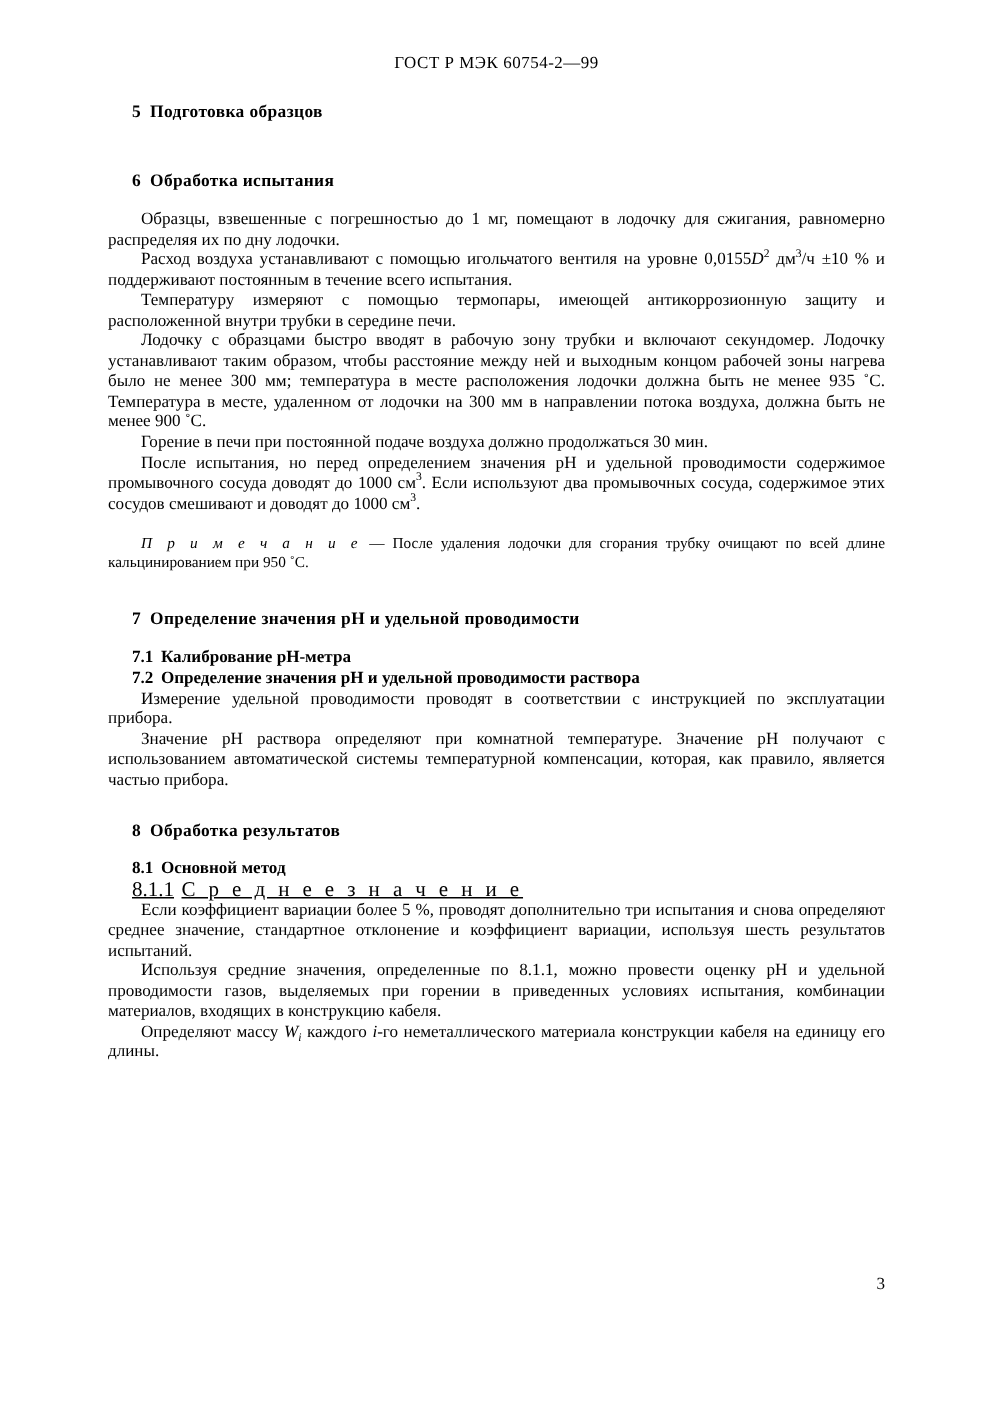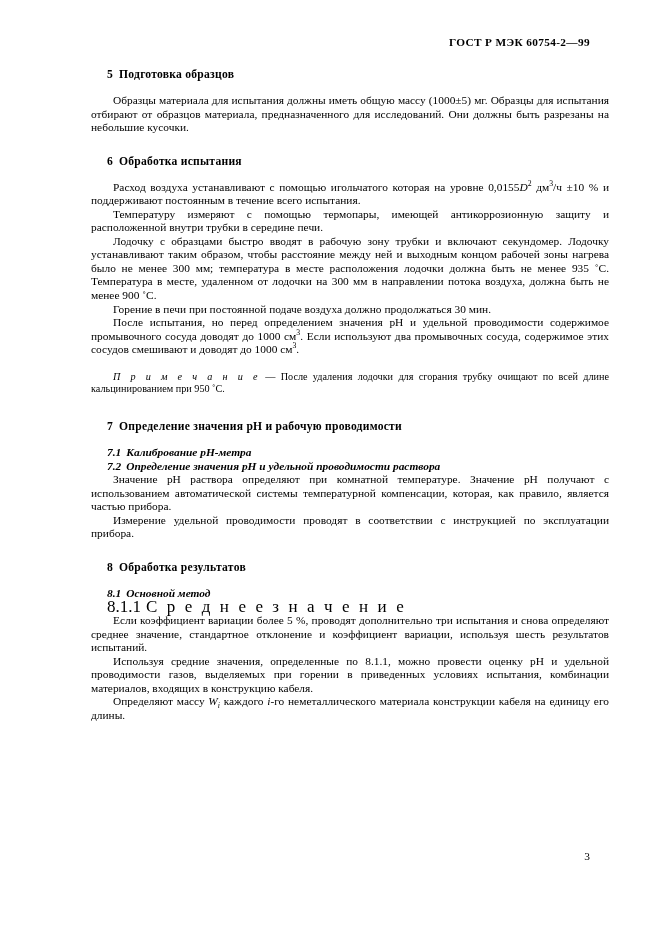--- a/index.html
+++ b/index.html
@@ -15,33 +15,32 @@
     font-family: "Liberation Serif", "DejaVu Serif", serif;
     color: #000000;
     overflow: hidden;
     box-sizing: border-box;
   }
   .doc-header {
     position: absolute;
     top: 36px;
     left: 72px;
     right: 71px;
-    text-align: right;
+    text-align: center;
     font-family: "Liberation Serif", "DejaVu Serif", serif;
-    font-weight: bold;
+    font-weight: normal;
     font-size: 11.3px;
     letter-spacing: 0.35px;
     white-space: nowrap;
   }
   .content {
     position: absolute;
     top: 68px;
     left: 72px;
     width: 518px;
-    margin-left: 19px;
   }
   h2.sec {
     font-size: 11.6px;
     font-weight: bold;
     margin: 0;
     padding: 0;
     text-indent: 16px;
     letter-spacing: 0.25px;
   }
   .sec-num-gap { display: inline-block; width: 6px; }
@@ -72,30 +71,30 @@
   .spaced-wide {
     letter-spacing: 2.6px;
   }
   h3.subsec {
     font-size: 11.4px;
     line-height: 13.6px;
     font-weight: bold;
     margin: 0;
     padding: 0;
     text-indent: 16px;
-    font-style: italic;
   }
   .sub-gap { display: inline-block; width: 5px; }
   p.subsub {
-    font-size: 17px;
+    font-size: 14px;
     line-height: 13.6px;
     margin: 0;
     padding: 0;
     text-indent: 16px;
     font-weight: normal;
+    text-decoration: underline;
   }
   p.subsub .ital {
     font-style: italic;
   }
   .gap14 { height: 14px; }
   .gap20 { height: 20px; }
   .gap24 { height: 24px; }
   sup { font-size: 0.68em; vertical-align: super; line-height: 0; }
   sub { font-size: 0.68em; vertical-align: sub; line-height: 0; }
   .ital { font-style: italic; }
@@ -111,50 +110,50 @@
 <body>
 
 <div class="page">
 
   <div class="doc-header">ГОСТ Р МЭК 60754-2—99</div>
 
   <div class="content">
 
     <h2 class="sec"><span>5</span><span class="sec-num-gap"></span><span>Подготовка образцов</span></h2>
     <div class="sp-after-h2"></div>
-    <p class="body">Образцы материала для испытания должны иметь общую массу (1000±5) мг. Образцы для испытания отбирают от образцов материала, предназначенного для исследований. Они должны быть разрезаны на небольшие кусочки.</p>
 
     <div class="gap20"></div>
 
     <h2 class="sec"><span>6</span><span class="sec-num-gap"></span><span>Обработка испытания</span></h2>
     <div class="sp-after-h2"></div>
 
+    <p class="body">Образцы, взвешенные с погрешностью до 1 мг, помещают в лодочку для сжигания, равномерно распределяя их по дну лодочки.</p>
 
-    <p class="body"><span>Расход воздуха устанавливают с помощью игольчатого которая на уровне 0,0155</span><span class="ital">D</span><sup>2</sup><span> дм</span><sup>3</sup><span>/ч ±10 % и поддерживают постоянным в течение всего испытания.</span></p>
+    <p class="body"><span>Расход воздуха устанавливают с помощью игольчатого вентиля на уровне 0,0155</span><span class="ital">D</span><sup>2</sup><span> дм</span><sup>3</sup><span>/ч ±10 % и поддерживают постоянным в течение всего испытания.</span></p>
 
     <p class="body">Температуру измеряют с помощью термопары, имеющей антикоррозионную защиту и расположенной внутри трубки в середине печи.</p>
     <p class="body">Лодочку с образцами быстро вводят в рабочую зону трубки и включают секундомер. Лодочку устанавливают таким образом, чтобы расстояние между ней и выходным концом рабочей зоны нагрева было не менее 300 мм; температура в месте расположения лодочки должна быть не менее 935 ˚С. Температура в месте, удаленном от лодочки на 300 мм в направлении потока воздуха, должна быть не менее 900 ˚С.</p>
     <p class="body">Горение в печи при постоянной подаче воздуха должно продолжаться 30 мин.</p>
 
     <p class="body"><span>После испытания, но перед определением значения рН и удельной проводимости содержимое промывочного сосуда доводят до 1000 см</span><sup>3</sup><span>. Если используют два промывочных сосуда, содержимое этих сосудов смешивают и доводят до 1000 см</span><sup>3</sup><span>.</span></p>
 
     <div class="gap14"></div>
 
     <p class="note"><span class="spaced">П р и м е ч а н и е</span><span> — </span><span>После удаления лодочки для сгорания трубку очищают по всей длине кальцинированием при 950 ˚С.</span></p>
 
     <div class="gap24"></div>
 
-    <h2 class="sec"><span>7</span><span class="sec-num-gap"></span><span>Определение значения рН и рабочую проводимости</span></h2>
+    <h2 class="sec"><span>7</span><span class="sec-num-gap"></span><span>Определение значения рН и удельной проводимости</span></h2>
     <div class="sp-after-h2"></div>
 
     <h3 class="subsec"><span>7.1</span><span class="sub-gap"></span><span>Калибрование рН-метра</span></h3>
 
     <h3 class="subsec"><span>7.2</span><span class="sub-gap"></span><span>Определение значения рН и удельной проводимости раствора</span></h3>
+    <p class="body">Измерение удельной проводимости проводят в соответствии с инструкцией по эксплуатации прибора.</p>
     <p class="body">Значение рН раствора определяют при комнатной температуре. Значение рН получают с использованием автоматической системы температурной компенсации, которая, как правило, является частью прибора.</p>
-    <p class="body">Измерение удельной проводимости проводят в соответствии с инструкцией по эксплуатации прибора.</p>
 
     <div class="gap20"></div>
 
     <h2 class="sec"><span>8</span><span class="sec-num-gap"></span><span>Обработка результатов</span></h2>
     <div class="sp-after-h2"></div>
 
     <h3 class="subsec"><span>8.1</span><span class="sub-gap"></span><span>Основной метод</span></h3>
 
     <p class="subsub"><span>8.1.1</span><span class="sub-gap"></span><span class="spaced-wide">С р е д н е е  з н а ч е н и е</span></p>
     <p class="body">Если коэффициент вариации более 5 %, проводят дополнительно три испытания и снова определяют среднее значение, стандартное отклонение и коэффициент вариации, используя шесть результатов испытаний.</p>

